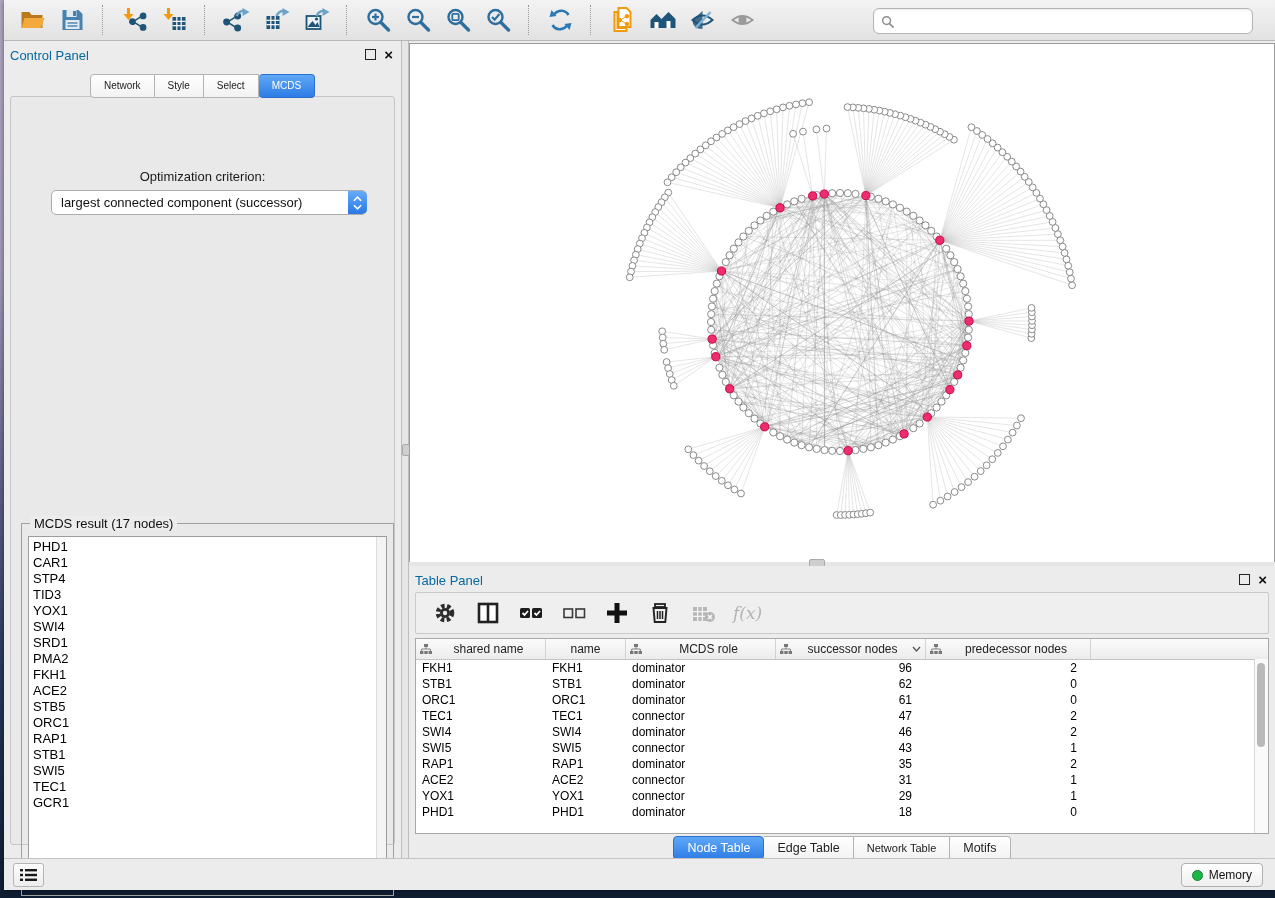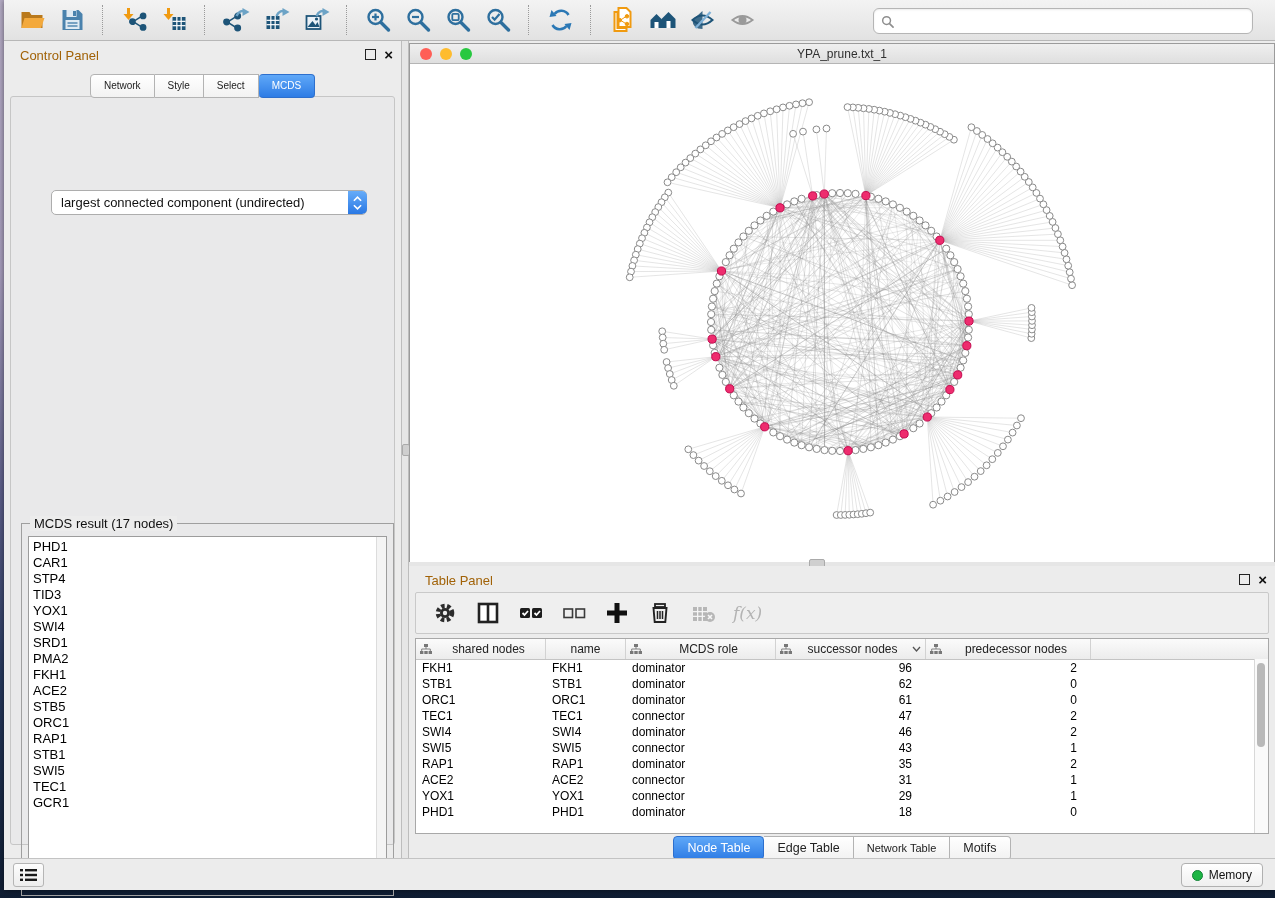--- a/index.html
+++ b/index.html
@@ -12,21 +12,21 @@
   
   .toolbar{position:absolute;left:0;top:0;width:100%;height:41px;background:linear-gradient(#f3f3f3,#e2e2e2);border-bottom:1px solid #b7b7b7;display:flex;align-items:center;padding-left:8px;box-sizing:border-box;}
   .tb-btn{width:36px;height:34px;display:flex;align-items:center;justify-content:center;background:none;border:none;padding:0;margin:0 2px;cursor:default;}
   .tb-sep{width:1px;height:30px;border-left:1px dotted #9a9a9a;margin:0 10px;}
   .search-wrap{position:absolute;right:22px;top:8px;width:378px;height:24px;background:#fff;border:1px solid #b5b5b5;border-radius:6px;display:flex;align-items:center;box-shadow:inset 0 1px 2px rgba(0,0,0,.08);}
   .search-wrap input{border:none;outline:none;flex:1;font-size:12px;background:transparent;padding:0 6px 0 2px;}
   .search-mag{margin-left:7px;display:flex;}
   
   .control-panel{position:absolute;left:0;top:41px;width:397px;height:817px;background:#ececec;}
   .panel-title-row{position:absolute;left:0;top:0;width:100%;height:26px;}
-  .panel-title{position:absolute;left:16px;top:7px;font-size:13px;color:#a16207;}
+  .panel-title{position:absolute;left:6px;top:7px;font-size:13px;color:#0369a1;}
   .win-btns{position:absolute;right:8px;top:8px;display:flex;gap:8px;align-items:center;}
   .float-box{width:9px;height:9px;border:1.5px solid #222;display:inline-block;}
   .close-x{font-size:15px;font-weight:bold;color:#111;line-height:10px;}
   .inner-panel{position:absolute;left:6px;top:55px;width:383px;height:747px;background:#e9e9ea;border:1px solid #c6c6c6;border-radius:3px;}
   .seg-bar{position:absolute;top:33px;left:0;width:100%;display:flex;justify-content:center;z-index:3;}
   .seg{padding:3px 13px;font-size:10px;color:#222;background:linear-gradient(#ffffff,#f2f2f2);border:1px solid #b3b3b3;border-left-width:0;line-height:16px;}
   .seg:first-child{border-left-width:1px;border-radius:4px 0 0 4px;}
   .seg:last-child{border-radius:0 4px 4px 0;}
   .seg.sel{background:linear-gradient(#5fa8f8,#2e7ce5);border-color:#2d6fcd;color:#fff;border-radius:4px;}
   .crit-label{position:absolute;top:72px;width:100%;text-align:center;font-size:13px;color:#1a1a1a;}
@@ -285,22 +285,23 @@
         <span class="close-x">×</span>
       </span>
     </div>
     <div class="seg-bar" id="cp-tabs">
         <div class="seg">Network</div>
         <div class="seg">Style</div>
         <div class="seg">Select</div>
         <div class="seg sel">MCDS</div>
       </div>
     <div class="inner-panel">
+      <div class="crit-label">Optimization criterion:</div>
       <div class="mac-select">
-        <span class="val">largest connected component (undirected)</span>
+        <span class="val">largest connected component (successor)</span>
         <span class="stepper">
           <svg width="9" height="6" viewBox="0 0 10 6">
               <path d="M1 5 L5 1 L9 5" fill="none" stroke="#fff" stroke-width="1.8"></path>
             </svg>
           <svg width="9" height="6" viewBox="0 0 10 6">
               <path d="M1 1 L5 5 L9 1" fill="none" stroke="#fff" stroke-width="1.8"></path>
             </svg>
         </span>
       </div>
       <div class="groupbox">
@@ -331,26 +332,20 @@
     </div>
   </div>
 
   <div class="v-splitter">
     <div class="v-grip"></div>
   </div>
 
   <div class="right-region">
 
     <div class="net-frame">
-      <div class="net-titlebar">
-        <span class="tl" id="tl-red" style="left: 10px; background: rgb(255, 95, 87);"></span>
-        <span class="tl" id="tl-yellow" style="left: 30px; background: rgb(254, 188, 46);"></span>
-        <span class="tl" id="tl-green" style="left: 50px; background: rgb(40, 200, 64);"></span>
-        <span class="net-title">YPA_prune.txt_1</span>
-      </div>
       <div class="net-canvas">
         <svg id="graph-svg" width="864" height="497" viewBox="0 0 864 497">
             <line x1="370.0" y1="143.8" x2="558.8" y2="250.2" stroke="#8c8c8c" stroke-width="0.6" stroke-opacity="0.24"></line>
             <line x1="370.0" y1="143.8" x2="556.9" y2="281.3" stroke="#8c8c8c" stroke-width="0.6" stroke-opacity="0.42"></line>
             <line x1="370.0" y1="143.8" x2="301.9" y2="273.5" stroke="#8c8c8c" stroke-width="0.6" stroke-opacity="0.33"></line>
             <line x1="370.0" y1="143.8" x2="304.7" y2="227.1" stroke="#8c8c8c" stroke-width="0.6" stroke-opacity="0.29"></line>
             <line x1="370.0" y1="143.8" x2="306.8" y2="296.4" stroke="#8c8c8c" stroke-width="0.6" stroke-opacity="0.42"></line>
             <line x1="370.0" y1="143.8" x2="430.0" y2="129.0" stroke="#8c8c8c" stroke-width="0.6" stroke-opacity="0.26"></line>
             <line x1="370.0" y1="143.8" x2="437.8" y2="386.8" stroke="#8c8c8c" stroke-width="0.6" stroke-opacity="0.37"></line>
             <line x1="370.0" y1="143.8" x2="475.7" y2="137.4" stroke="#8c8c8c" stroke-width="0.6" stroke-opacity="0.32"></line>
@@ -1237,21 +1232,21 @@
                 <g fill="#777">
                   <rect x="4" y="0" width="4" height="3"></rect>
                   <rect x="0" y="7" width="3.4" height="3"></rect>
                   <rect x="4.3" y="7" width="3.4" height="3"></rect>
                   <rect x="8.6" y="7" width="3.4" height="3"></rect>
                 </g>
                 <g stroke="#777" stroke-width="0.9" fill="none">
                   <path d="M6 3 V5 M1.7 7 V5 H10.3 V7"></path>
                 </g>
               </svg>
-              <span class="lbl">shared nodes</span>
+              <span class="lbl">shared name</span>
             </div>
             <div class="th" style="width: 80px;">
               <span class="lbl">name</span>
             </div>
             <div class="th" style="width: 150px; justify-content: space-between;">
               <svg width="12" height="11" viewBox="0 0 12 11" style="margin-right:4px;flex:none;">
                 <g fill="#777">
                   <rect x="4" y="0" width="4" height="3"></rect>
                   <rect x="0" y="7" width="3.4" height="3"></rect>
                   <rect x="4.3" y="7" width="3.4" height="3"></rect>

